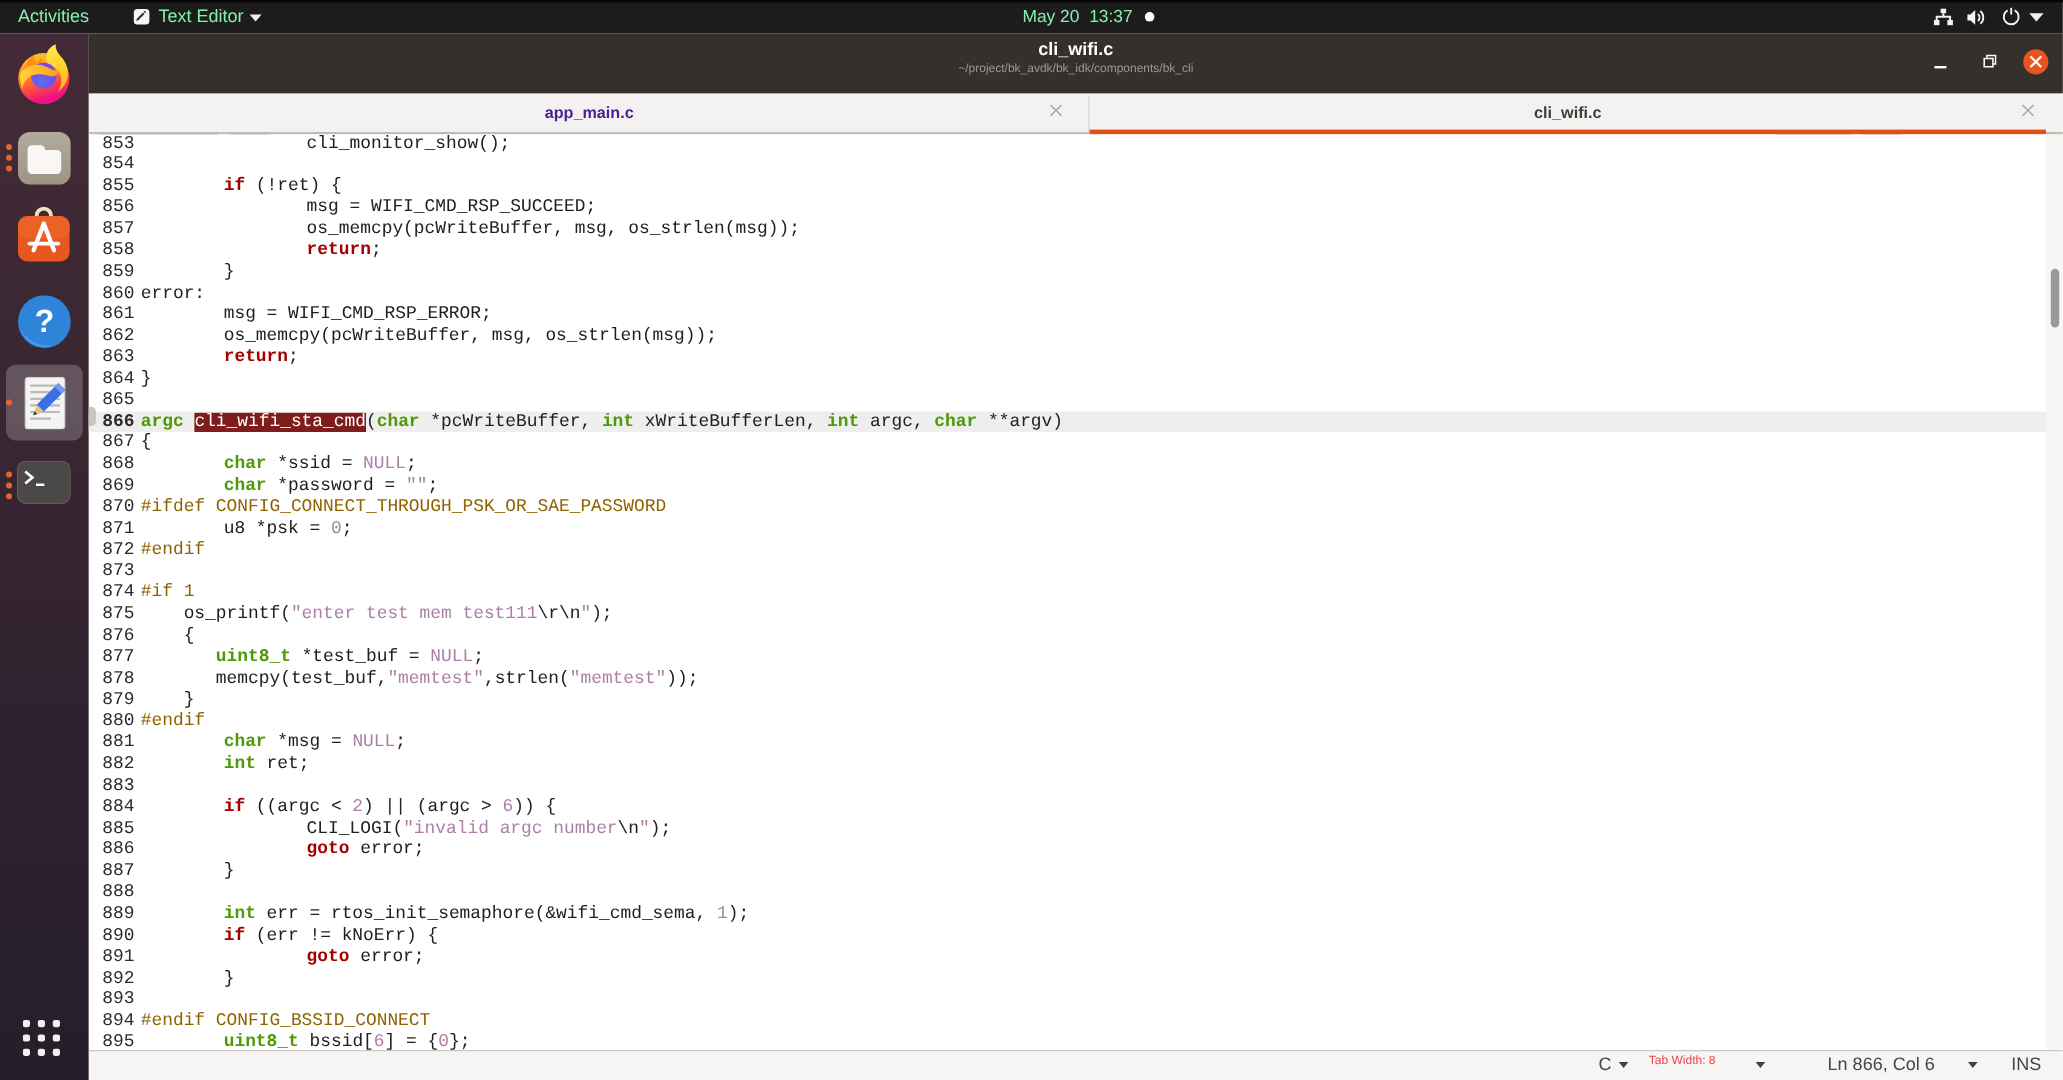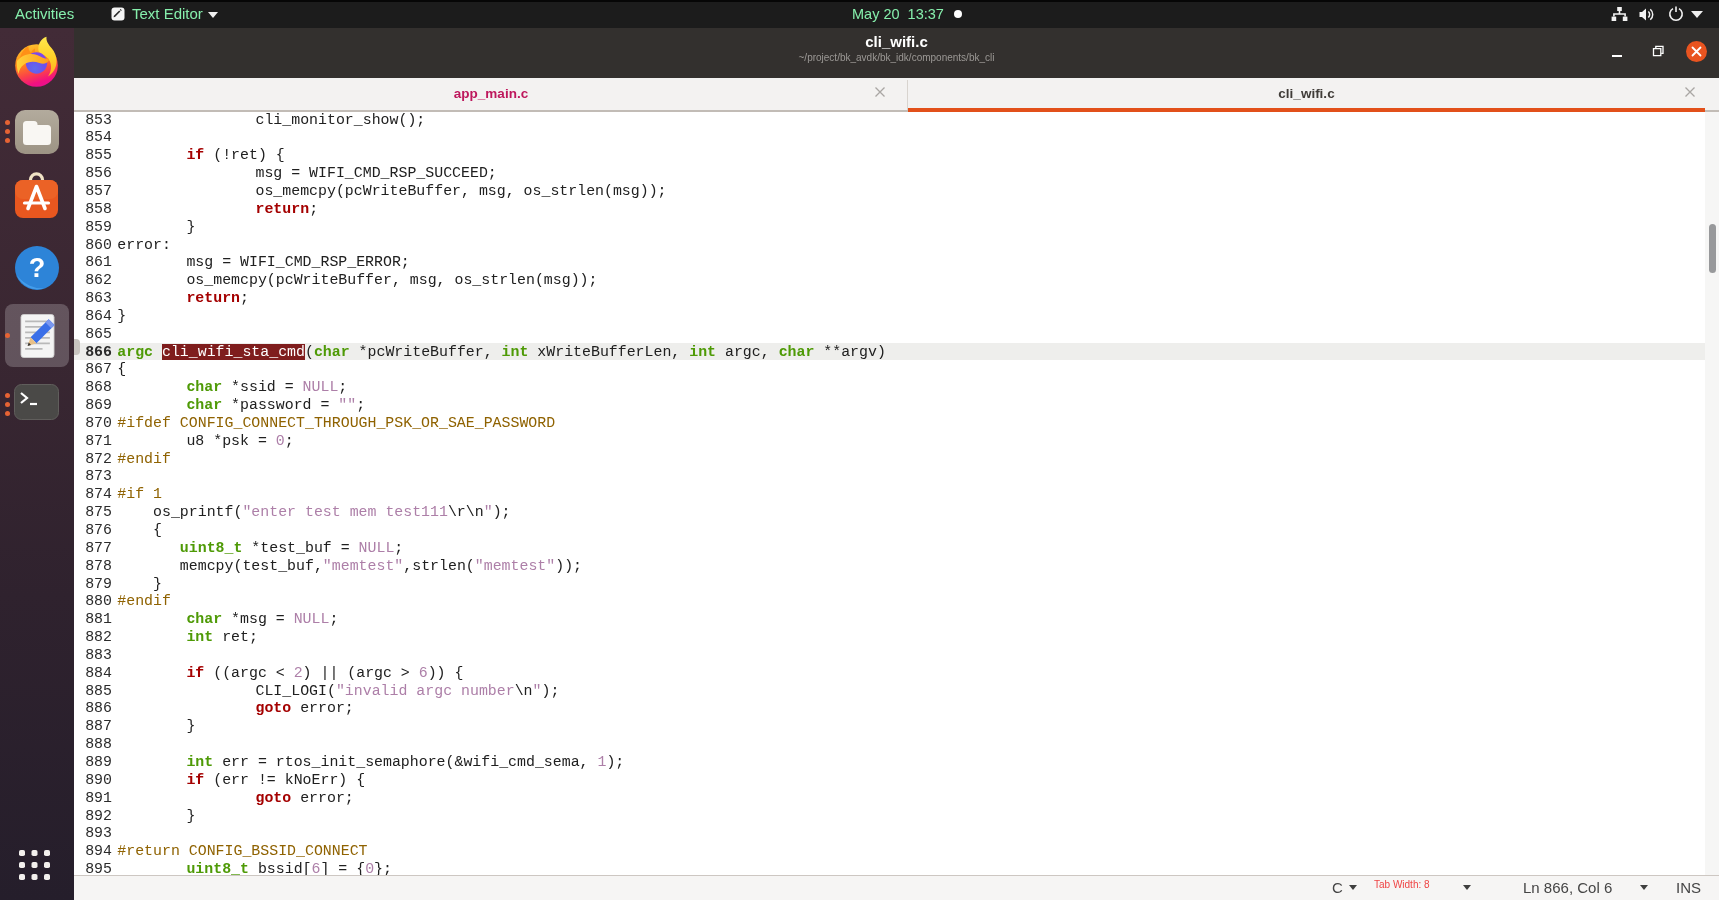--- a/index.html
+++ b/index.html
@@ -205,21 +205,21 @@
   <path d="M2.5 3.7 L2.5 10.7 L9.8 10.7 L9.8 3.7 Z" stroke="#fff" stroke-width="1.3" fill="none"></path>
   <path d="M4.8 3.2 L4.8 1.3 L12 1.3 L12 8.3 L10.2 8.3" stroke="#fff" stroke-width="1.3" fill="none"></path>
 </svg>
 <div class="abs" style="left:1686px; top:40.5px; width:21px; height:21px; border-radius:50%; background:#e95420;">
   <svg style="position:absolute;left:5px;top:5px;" width="11" height="11" viewBox="0 0 11 11">
     <path d="M1.5 1.5 L9.5 9.5 M9.5 1.5 L1.5 9.5" stroke="#fff" stroke-width="1.8" stroke-linecap="round"></path>
   </svg>
 </div>
 
 <div id="tabbar" class="abs"></div>
-<div class="tablabel abs" style="left:74px; width:834px; text-align:center; color:#be185d;">app_main.c</div>
+<div class="tablabel abs" style="left:74px; width:834px; text-align:center; color:#4c1d95;">app_main.c</div>
 <svg class="abs" style="left:874px; top:86px;" width="12" height="12" viewBox="0 0 12 12">
   <path d="M1.5 1.5 L10.5 10.5 M10.5 1.5 L1.5 10.5" stroke="#a9a6a3" stroke-width="1.3"></path>
 </svg>
 <div class="tablabel abs" style="left:908px; width:797px; text-align:center; color:#403c38;">cli_wifi.c</div>
 <svg class="abs" style="left:1684px; top:86px;" width="12" height="12" viewBox="0 0 12 12">
   <path d="M1.5 1.5 L10.5 10.5 M10.5 1.5 L1.5 10.5" stroke="#a9a6a3" stroke-width="1.3"></path>
 </svg>
 <div class="abs" style="left:74px; top:110px; width:834px; height:2px; background:#c2bcb6;"></div>
 <div class="abs" style="left:907px; top:80px; width:1px; height:30px; background:#d8d4cf;"></div>
 <div class="abs" style="left:1705px; top:110px; width:14px; height:2px; background:#c2bcb6;"></div>
@@ -304,21 +304,21 @@
 	<span class="k">if</span> ((argc &lt; <span class="s">2</span>) || (argc &gt; <span class="s">6</span>)) {
 		CLI_LOGI(<span class="s">"invalid argc number</span>\n<span class="s">"</span>);
 		<span class="k">goto</span> error;
 	}
 
 	<span class="t">int</span> err = rtos_init_semaphore(&amp;wifi_cmd_sema, <span class="s">1</span>);
 	<span class="k">if</span> (err != kNoErr) {
 		<span class="k">goto</span> error;
 	}
 
-<span class="p">#return CONFIG_BSSID_CONNECT</span>
+<span class="p">#endif CONFIG_BSSID_CONNECT</span>
 	<span class="t">uint8_t</span> bssid[<span class="s">6</span>] = {<span class="s">0</span>};</pre>
 
 <div class="abs" style="left:74px; top:339px; width:6px; height:16px; background:#c8c4bf; border-radius:0 4px 4px 0;"></div>
 
 <div id="scrollstrip" class="abs"></div>
 <div id="thumb" class="abs"></div>
 
 <div id="status" class="abs"></div>
 <div class="abs" style="left:1332px; top:879px; font-size:15px; color:#454545;">C</div>
 <div class="tri" style="left:1349px; top:885px;"></div>

